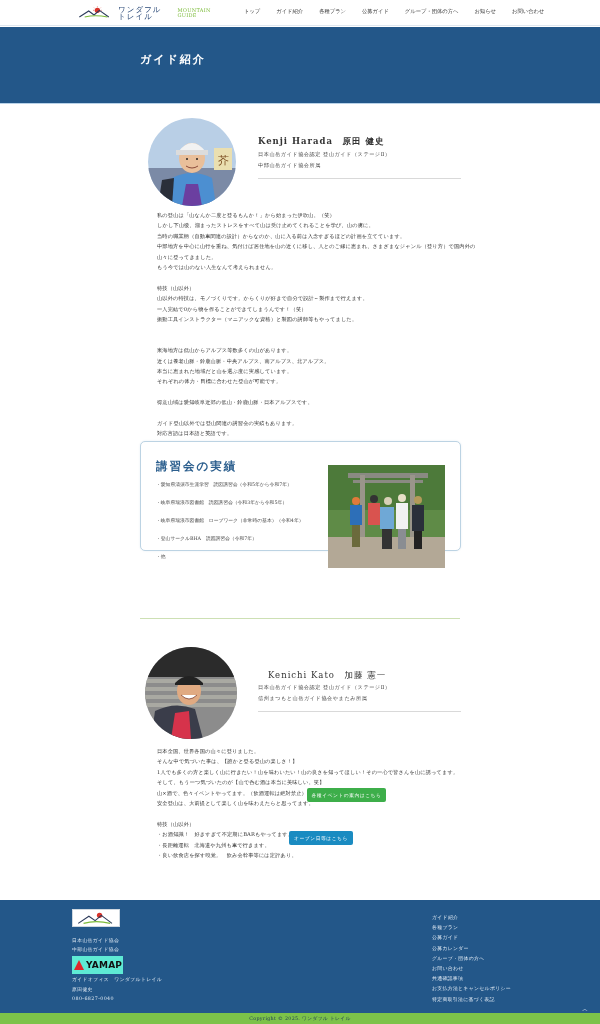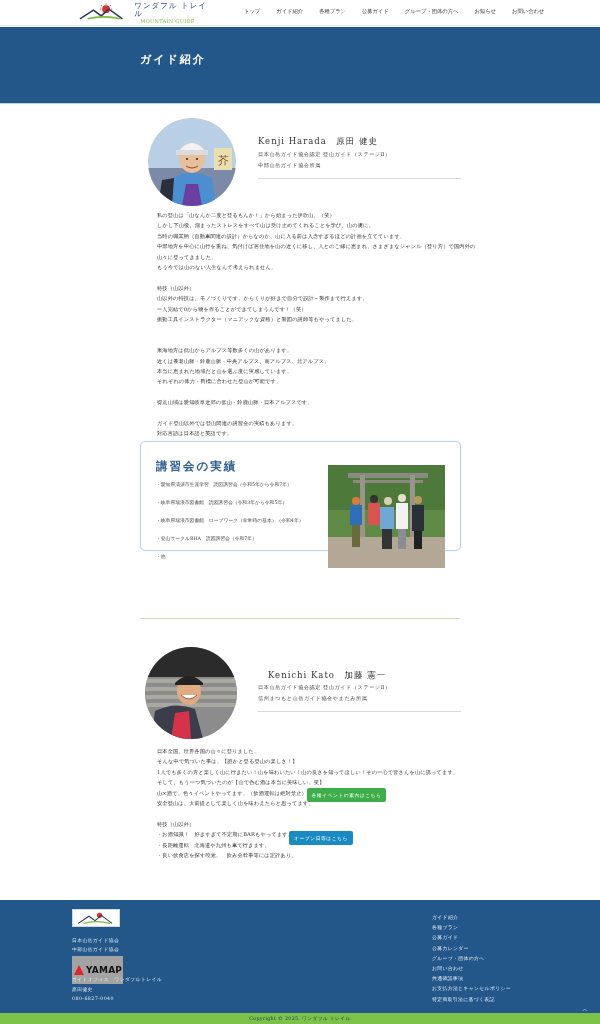--- a/index.html
+++ b/index.html
@@ -1,21 +1,21 @@
 <!DOCTYPE html>
 <html><head>
 <meta charset="utf-8">
 <style>
 *{box-sizing:border-box;margin:0;padding:0;}
 html,body{width:600px;background:#fff;}
 body{font-family:"DejaVu Serif","Liberation Serif",serif;color:#333;position:relative;height:1024px;overflow:hidden;}
 .header{position:absolute;left:0;top:0;width:600px;height:26px;background:#fff;border-bottom:1px solid #dfe7ef;}
 .logo{position:absolute;left:78px;top:2px;width:135px;height:22px;display:flex;align-items:center;}
 .logo svg{width:54px;height:20px;}
-.logo-text{margin-left:4px;display:flex;flex-direction:column;line-height:1;}
+.logo-text{margin-left:4px;display:flex;flex-direction:row;line-height:1;}
 .logo-jp{font-size:7.5px;color:#2b4a78;letter-spacing:1px;}
 .logo-en{font-size:5px;color:#7cbb3a;letter-spacing:.3px;margin-top:2px;margin-left:6px;}
 .nav{position:absolute;left:244px;top:8px;display:flex;gap:0;}
 .nav a{font-size:5.3px;color:#333;text-decoration:none;margin-right:16px;white-space:nowrap;}
 .hero{position:absolute;left:0;top:27px;width:600px;height:77px;background:#235789;border-bottom:1px solid #b8d2e8;}
 .hero h1{position:absolute;left:140px;top:25px;font-size:11px;color:#fff;font-weight:bold;letter-spacing:2px;}
 .avatar{position:absolute;width:88px;height:88px;border-radius:50%;overflow:hidden;}
 .avatar svg{width:100%;height:100%;}
 .gname{position:absolute;font-size:8.5px;color:#333;letter-spacing:1px;}
 .gmeta{position:absolute;font-size:5.2px;color:#444;letter-spacing:.5px;line-height:11px;}
@@ -28,21 +28,21 @@
 .card ul{position:absolute;left:15px;top:39px;list-style:none;}
 .card li{font-size:4.8px;color:#444;height:18px;line-height:8px;white-space:nowrap;}
 .card .photo{position:absolute;left:187px;top:23px;width:117px;height:103px;overflow:hidden;}
 .divider{position:absolute;left:140px;top:618px;width:320px;height:1px;background:#cde0b4;}
 .btn{position:absolute;font-size:4.8px;color:#fff;border-radius:2px;display:flex;align-items:center;justify-content:center;white-space:nowrap;letter-spacing:.5px;}
 .btn-green{background:#3dae4a;}
 .btn-blue{background:#1a8bc1;}
 .footer{position:absolute;left:0;top:900px;width:600px;height:113px;background:#235789;}
 .flogo{position:absolute;left:72px;top:9px;width:48px;height:18px;background:#fff;border:1px solid #cfd8e0;}
 .fl-text{position:absolute;left:72px;font-size:4.8px;color:#dfe9f3;letter-spacing:.4px;}
-.yamap{position:absolute;left:72px;top:956px;width:51px;height:28px;background:#a3a3a3;display:flex;align-items:center;padding-left:2px;}
+.yamap{position:absolute;left:72px;top:956px;width:51px;height:18px;background:#5eead4;display:flex;align-items:center;padding-left:2px;}
 .yamap span{font-family:"DejaVu Sans","Liberation Sans",sans-serif;font-weight:bold;font-size:9px;color:#111;margin-left:2px;letter-spacing:.2px;}
 .flinks{position:absolute;left:432px;top:912px;}
 .flinks a{display:block;font-size:4.9px;color:#e4edf6;text-decoration:none;height:10.2px;line-height:10px;white-space:nowrap;letter-spacing:.3px;}
 .copy{position:absolute;left:0;top:1013px;width:600px;height:11px;background:#7cc249;text-align:center;font-size:4.8px;color:#1f3a57;line-height:11px;letter-spacing:.3px;}
 .totop{position:absolute;left:578px;top:1005px;width:14px;height:8px;display:flex;align-items:center;justify-content:center;color:#cfe1f0;font-size:6px;}
 </style>
 </head>
 <body>
 
 <div class="header">
@@ -89,21 +89,21 @@
     <path d="M34 88 L38 66 L50 66 L54 88 Z" fill="#6b3fa0"></path>
     <path d="M10 88 L14 62 L26 60 L24 88 Z" fill="#2a2f3a"></path>
     <ellipse cx="44" cy="40" rx="13" ry="15" fill="#e9bf9a"></ellipse>
     <path d="M30 34 Q44 16 58 34 Z" fill="#f2f2f2"></path>
     <rect x="28" y="32" width="32" height="5" fill="#dcdcdc"></rect>
     <circle cx="39" cy="41" r="1" fill="#222"></circle>
       <circle cx="49" cy="41" r="1" fill="#222"></circle>
     <path d="M38 48 Q44 52 50 48" stroke="#8a4b3a" fill="none" stroke-width="1"></path>
   </svg>
 </div>
-<div class="gname" style="left:258px;top:136px;">Kenji Harada　原田 健史</div>
+<div class="gname" style="left:258px;top:136px;font-weight:bold;">Kenji Harada　原田 健史</div>
 <div class="gmeta" style="left:258px;top:149px;">
   <div>日本山岳ガイド協会認定 登山ガイド（ステージⅡ）</div>
   <div>中部山岳ガイド協会所属</div>
 </div>
 <div class="gline" style="left:258px;top:178px;width:203px;"></div>
 
 <div class="bio" style="left:157px;top:210px;">
   <p>私の登山は「山なんか二度と登るもんか！」から始まった伊吹山。（笑）</p>
   <p>しかし下山後、溜まったストレスをすべて山は受け止めてくれることを学び、山の虜に。</p>
   <p>当時の職業柄（自動車関連の設計）からなのか、山に入る前は入念すぎるほどの計画を立てています。</p>

